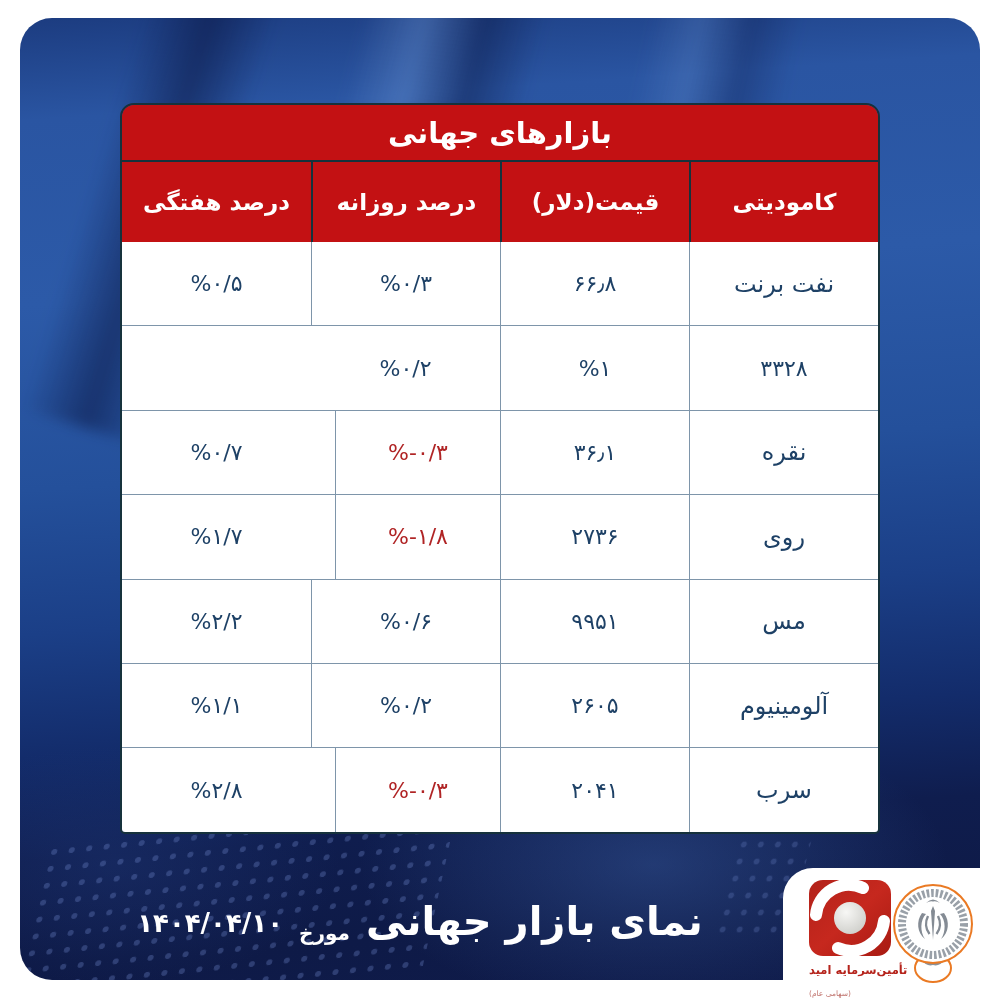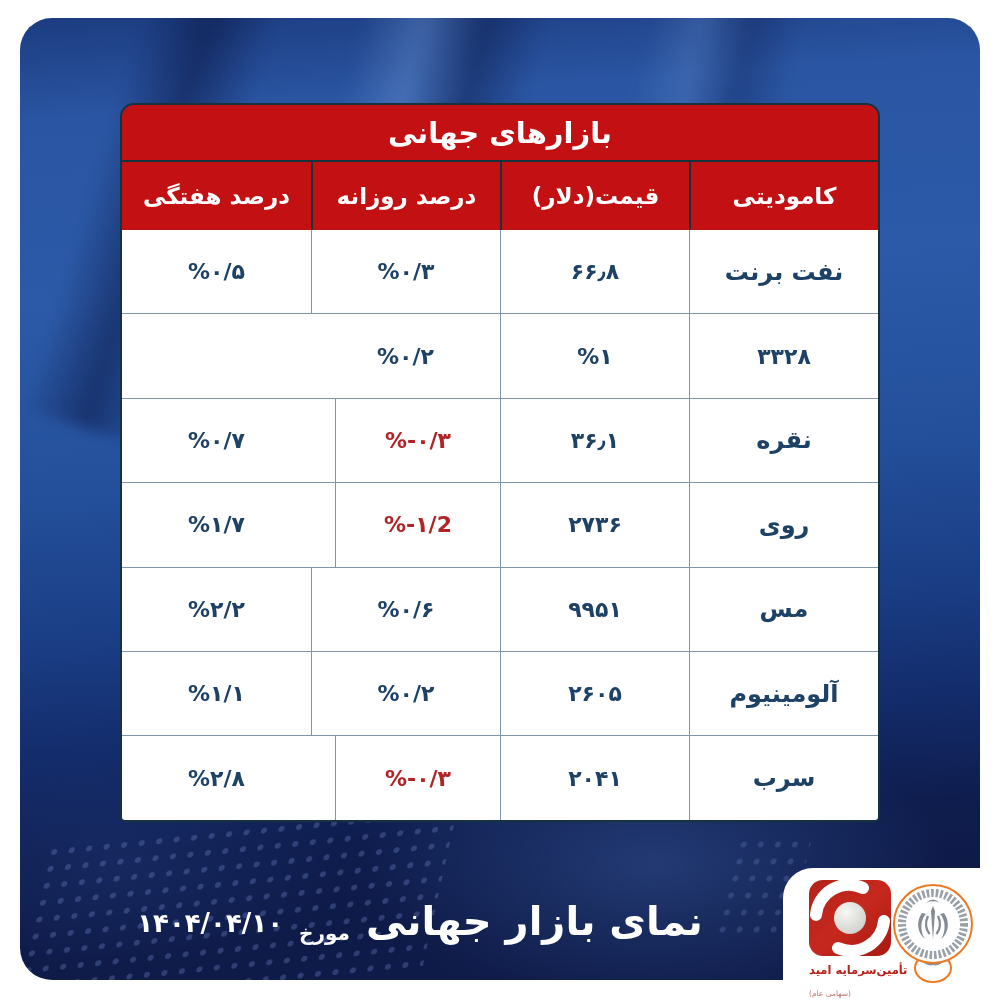--- a/index.html
+++ b/index.html
@@ -42,30 +42,30 @@
     border: 2px solid #16323c;
   }
   .red-head { background:#c31113; }
   .title-bar {
     height:57px; display:flex; align-items:center; justify-content:center;
     color:#fff; font-size:29px; font-weight:bold;
     border-bottom: 2px solid #16323c;
   }
   .grid-row { display:grid; grid-template-columns: repeat(4, 1fr); direction: rtl; }
   .head-row .cell {
-    height:68px; display:flex; align-items:center; justify-content:center;
+    height:80px; display:flex; align-items:center; justify-content:center;
     color:#fff; font-size:23px; font-weight:bold;
   }
   .head-row .cell + .cell { border-left:none; }
   .head-row .cell:not(:last-child) { border-left: 2px solid #16323c; }
   .tbody { background:#fff; }
   .tbody .grid-row + .grid-row { border-top: 1.5px solid #7e95aa; }
   .tbody .cell {
     height:83.4px; display:flex; align-items:center; justify-content:center;
-    color:#1e4166; font-weight:bold;
+    color:#1e4166; font-weight:normal;
   }
   .tbody .cell:not(:last-child) { border-left: 1.5px solid #7e95aa; }
   .cell.commodity { font-size:24px; }
   .cell.num { font-size:22px; }
   .num { direction:ltr; unicode-bidi: bidi-override; }
   .cell.neg { color:#b02425;margin-left:24px; }
 
   
   .footer-line {
     position:absolute; z-index:5; left:70px; top:868px; width:660px; height:70px;
@@ -123,21 +123,21 @@
   <div class="grid-row">
     <div class="cell commodity">نقره</div>
     <div class="cell num price">۳۶٫۱</div>
     <div class="cell num daily neg">%-۰/۳</div>
     <div class="cell num weekly">%۰/۷</div>
   </div>
 
   <div class="grid-row">
     <div class="cell commodity">روی</div>
     <div class="cell num price">۲۷۳۶</div>
-    <div class="cell num daily neg">%-۱/2</div>
+    <div class="cell num daily neg">%-۱/۸</div>
     <div class="cell num weekly">%۱/۷</div>
   </div>
 
   <div class="grid-row">
     <div class="cell commodity">مس</div>
     <div class="cell num price">۹۹۵۱</div>
     <div class="cell num daily">%۰/۶</div>
     <div class="cell num weekly">%۲/۲</div>
   </div>
 

